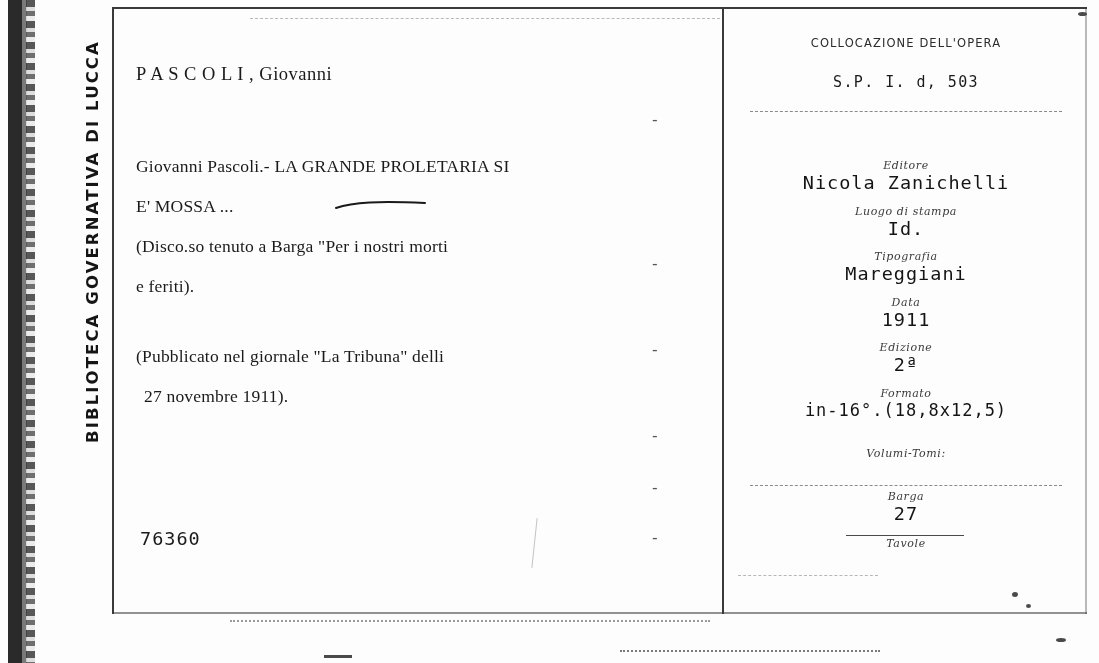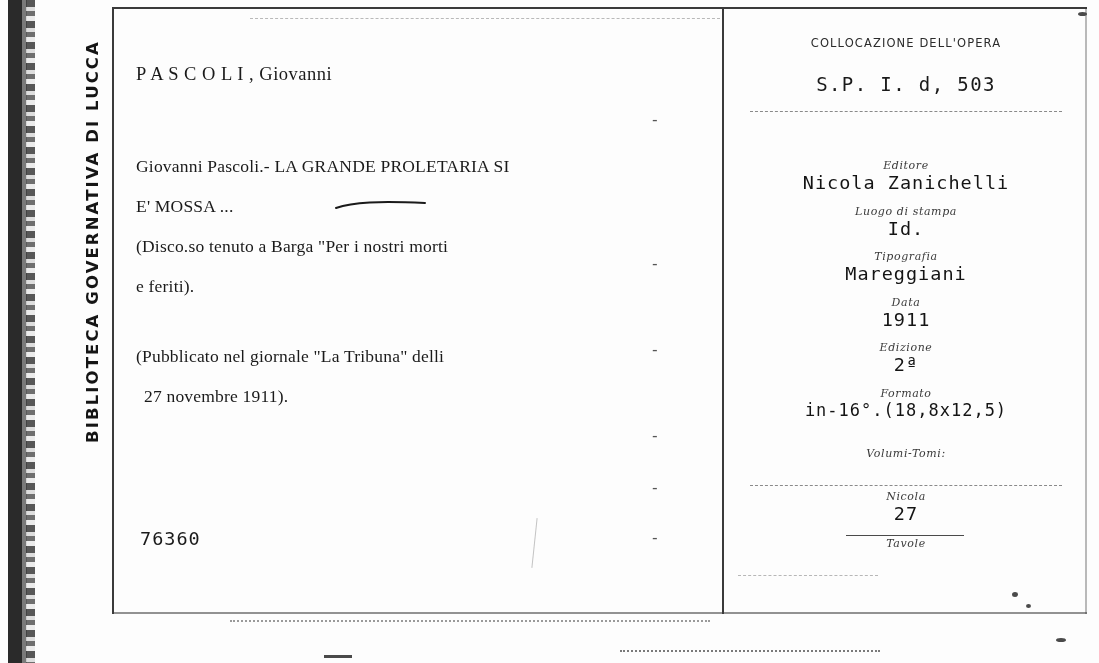--- a/index.html
+++ b/index.html
@@ -180,21 +180,21 @@
     top: 29px;
     font-family: "DejaVu Sans", "Liberation Sans", sans-serif;
     font-size: 11.5px;
     letter-spacing: 1.1px;
     color: #2b2b2b;
   }
   .coll-value {
     position: absolute;
     left: 0; right: 0;
     top: 66px;
-    font-size: 19px;
+    font-size: 15px;
     letter-spacing: 1.4px;
   }
   .rule {
     position: absolute;
     left: 26px;
     width: 312px;
     height: 0;
     border-top: 1.5px solid #4a4a4a;
   }
   .rule.dashed {
@@ -311,21 +311,21 @@
     </div>
 
     <div class="field" style="top:440px;">
       <div class="field-label">Volumi-Tomi:</div>
       <div class="field-value sm"></div>
     </div>
 
     <div class="rule dashed" style="top:478px;"></div>
 
     <div class="field" style="top:483px;">
-      <div class="field-label">Nicola</div>
+      <div class="field-label">Barga</div>
       <div class="field-value">27</div>
     </div>
 
     <div class="rule" style="top:528px; left:122px; width:118px;"></div>
 
     <div class="field" style="top:530px;">
       <div class="field-label">Tavole</div>
       <div class="field-value"></div>
     </div>
 

